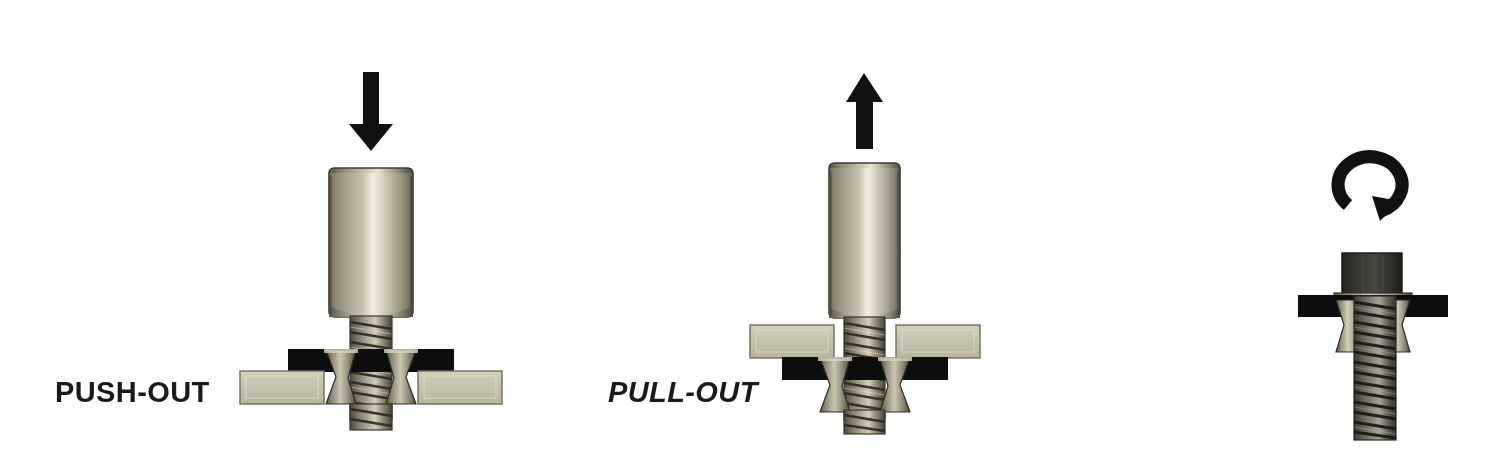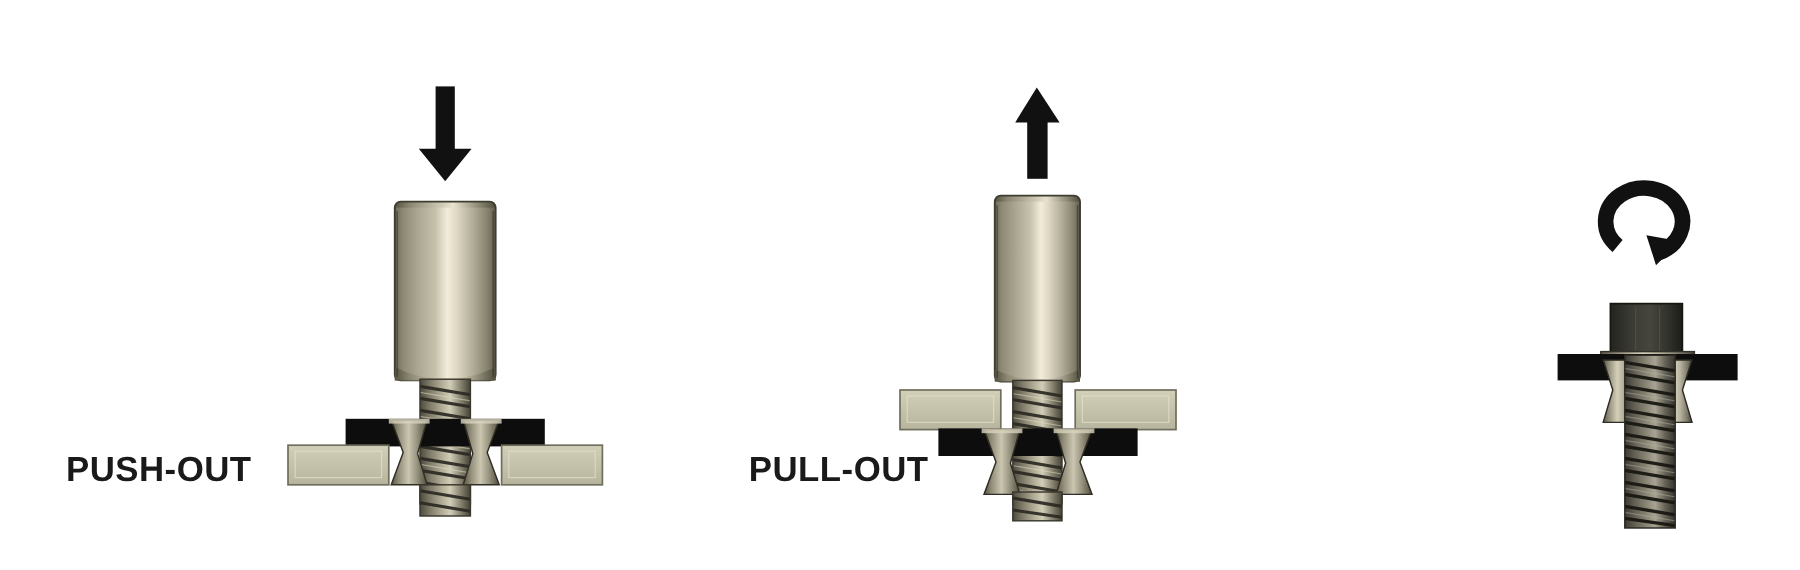--- a/index.html
+++ b/index.html
@@ -19,21 +19,21 @@
     position:absolute;
     font-weight:bold;
     font-size:29px;
     letter-spacing:0.4px;
     color:#1a1a1a;
     white-space:nowrap;
     top:376px;
     font-family:"Liberation Sans", sans-serif;
   }
   #label-push{left:55px;}
-  #label-pull{left:104px;}
+  #label-pull{left:88px;font-style:italic;}
   #label-torque{left:85px;}
 
   .fig{position:absolute;top:0;height:475px;}
   #fig-push{left:230px;width:290px;}
   #fig-pull{left:200px;width:290px;}
   #fig-torque{left:230px;width:250px;}
 </style>
 </head>
 <body>
 

